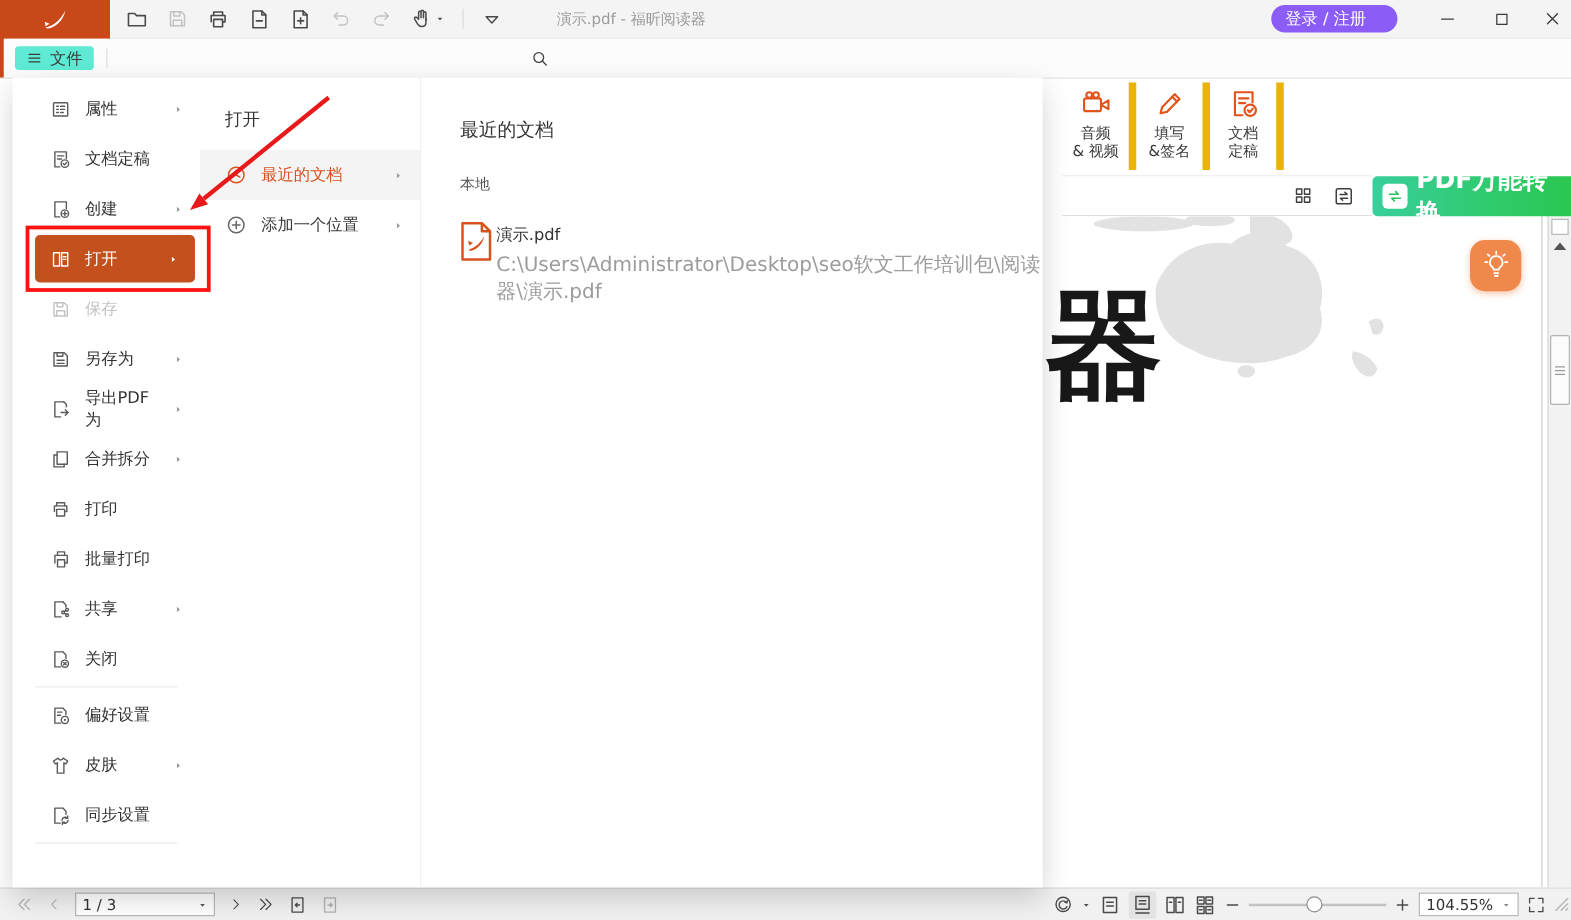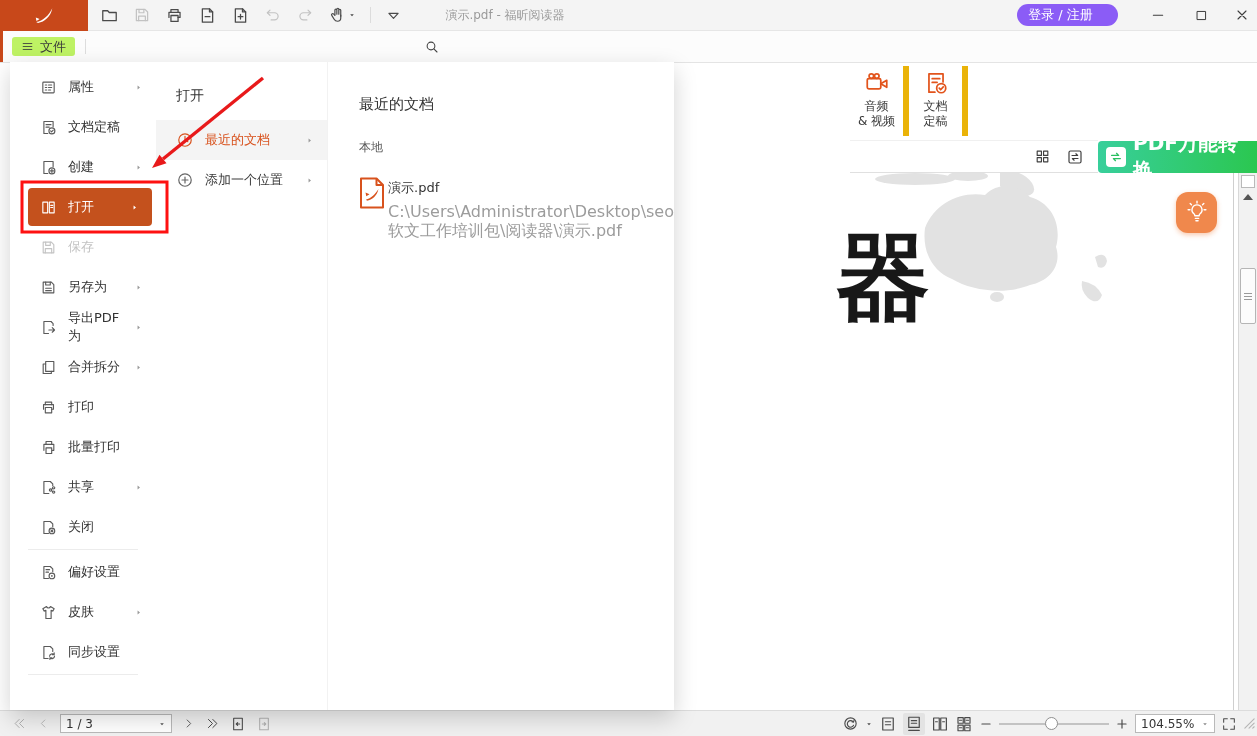--- a/index.html
+++ b/index.html
@@ -13,21 +13,21 @@
   .qt{position:absolute;left:100px;top:0;height:30px;display:flex;align-items:center;gap:14px;color:#4a4a4a}
   .qt .dis{color:#c2c2c2}
   .qt .vsep{width:1px;height:16px;background:#dcdcdc}
   .apptitle{position:absolute;left:300px;top:0;width:410px;height:30px;display:flex;align-items:center;justify-content:center;font-size:12px;color:#9a9a9a}
   .login{position:absolute;left:1017px;top:4px;width:101px;height:22px;border-radius:12px;background:#8b5cf6;color:#fff;font-size:13px;display:flex;align-items:center;justify-content:center;gap:6px;cursor:pointer}
   .winbtn{position:absolute;top:3px;width:26px;height:24px;display:flex;align-items:center;justify-content:center;color:#3c3c3c}
   .edge-accent{position:absolute;left:0;top:30px;width:3px;height:32px;background:#c8481a;z-index:30}
 
   
   .menubar{position:absolute;left:0;top:31px;width:1257px;height:31px;background:#fcfcfc;border-bottom:1px solid #e4e4e4;display:flex;align-items:center;z-index:5}
-  .filebtn{margin-left:12px;height:19px;padding:0 9px;background:#bef264;border-radius:3px;display:flex;gap:6px;align-items:center;font-size:13px;color:#3c3c3c;cursor:pointer}
+  .filebtn{margin-left:12px;height:19px;padding:0 9px;background:#5eead4;border-radius:3px;display:flex;gap:6px;align-items:center;font-size:13px;color:#3c3c3c;cursor:pointer}
   .msep{width:1px;height:15px;background:#ddd;margin:0 11px 0 10px}
   .tabs{display:flex;gap:31px;font-size:13px;color:#333;align-items:center}
   .tab{cursor:pointer;white-space:nowrap}
   .searchbtn{margin-left:17px;color:#444}
 
   
   .ribbon{position:absolute;left:850px;top:62px;width:407px;height:78px;background:#fff;z-index:1;display:flex}
   .rgroup{width:53px;height:70px;margin-top:4px;border-right:6px solid #eab308;text-align:center;color:#3a3a3a;cursor:pointer}
   .rgi{width:26px;height:26px;margin:4px auto 3px;color:#e2541c}
   .rgl{font-size:12px;line-height:15px;white-space:nowrap}
@@ -39,21 +39,21 @@
   .docarea{position:absolute;left:700px;top:173px;width:533px;height:537px;background:#fff;border-right:1px solid #cfcfcf;overflow:hidden;z-index:1}
   .bigchar{position:absolute;left:136px;top:58px;font-size:94px;font-weight:700;color:#181818;line-height:1}
   .bulb{position:absolute;left:476px;top:19px;width:41px;height:41px;border-radius:12px;background:#f0884c;display:flex;align-items:center;justify-content:center;color:#fff;cursor:pointer;box-shadow:0 2px 5px rgba(240,136,76,.45)}
   .vscroll{position:absolute;left:1238px;top:173px;width:19px;height:537px;background:#f2f2f2;border-left:1px solid #d8d8d8;box-sizing:border-box;z-index:1}
   .vs-box{position:absolute;left:2px;top:2px;width:12px;height:11px;background:#fff;border:1px solid #b9b9b9}
   .vs-up{position:absolute;left:4px;top:21px;width:0;height:0;border-left:5px solid transparent;border-right:5px solid transparent;border-bottom:6px solid #555}
   .vs-thumb{position:absolute;left:1px;top:95px;width:14px;height:54px;background:#fcfcfc;border:1px solid #b5b5b5;border-radius:2px;display:flex;flex-direction:column;gap:2px;align-items:center;justify-content:center}
   .vs-thumb i{width:8px;height:1px;background:#9a9a9a}
 
   
-  .panel{position:absolute;left:10px;top:62px;width:664px;height:648px;background:#fff;box-shadow:0 8px 22px rgba(0,0,0,.18);display:flex;z-index:20}
+  .panel{position:absolute;left:10px;top:62px;width:824px;height:648px;background:#fff;box-shadow:0 8px 22px rgba(0,0,0,.18);display:flex;z-index:20}
   .snav{width:150px;padding-top:5px;box-sizing:border-box}
   .sitem{height:40px;display:flex;align-items:center;gap:11px;padding-left:30px;font-size:13px;color:#333;cursor:pointer;box-sizing:border-box}
   .sitem .mi{width:17px;height:17px;color:#5a5a5a;flex:none}
   .sitem .arrow{width:9px;height:9px;color:#9a9a9a;margin-left:auto;margin-right:13px;flex:none}
   .snav .sel{background:#c4511d;color:#fff;border-radius:4px;margin:1px 4px 1px 18px;padding-left:12px;height:38px}
   .snav .sel .mi,.snav .sel .arrow{color:#fff}
   .snav .disabled,.snav .disabled .mi{color:#c3c3c3}
   .divider{height:1px;background:#ececec;margin:2px 18px}
 
   .ocol{width:177px;box-sizing:border-box;border-right:1px solid #f2f2f2}
@@ -420,20 +420,27 @@
 <div class="ribbon">
 
     <div class="rgroup">
       <svg class="ic rgi">
         <use href="#i-video"></use>
       </svg>
       <div class="rgl">音频</div>
       <div class="rgl">&amp; 视频</div>
     </div>
 
+    <div class="rgroup">
+      <svg class="ic rgi">
+        <use href="#i-pen"></use>
+      </svg>
+      <div class="rgl">填写</div>
+      <div class="rgl">&amp;签名</div>
+    </div>
 
     <div class="rgroup">
       <svg class="ic rgi">
         <use href="#i-finalize"></use>
       </svg>
       <div class="rgl">文档</div>
       <div class="rgl">定稿</div>
     </div>
   </div>
 <div class="subtool">

